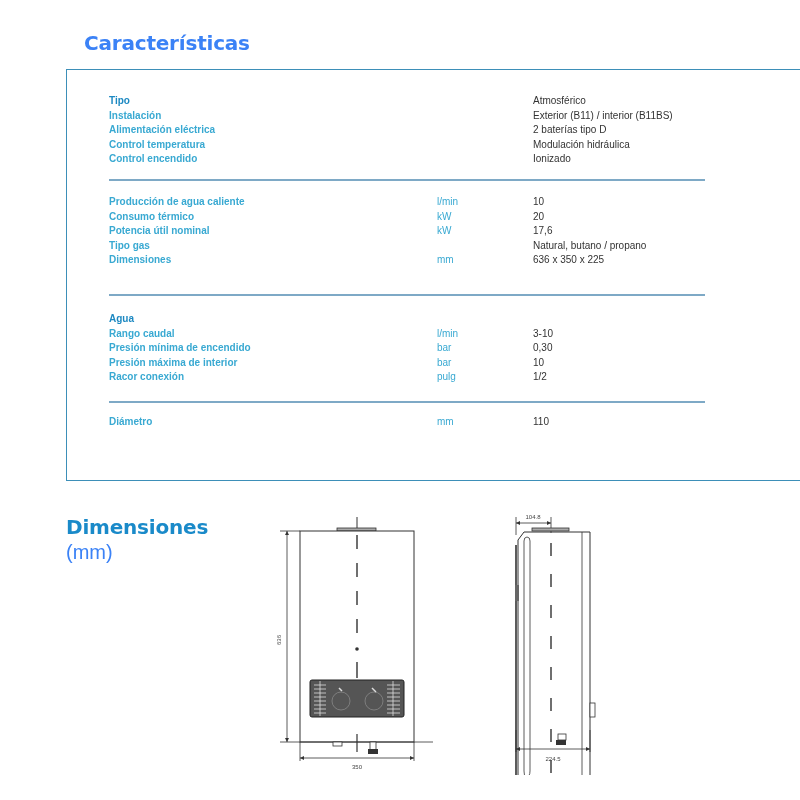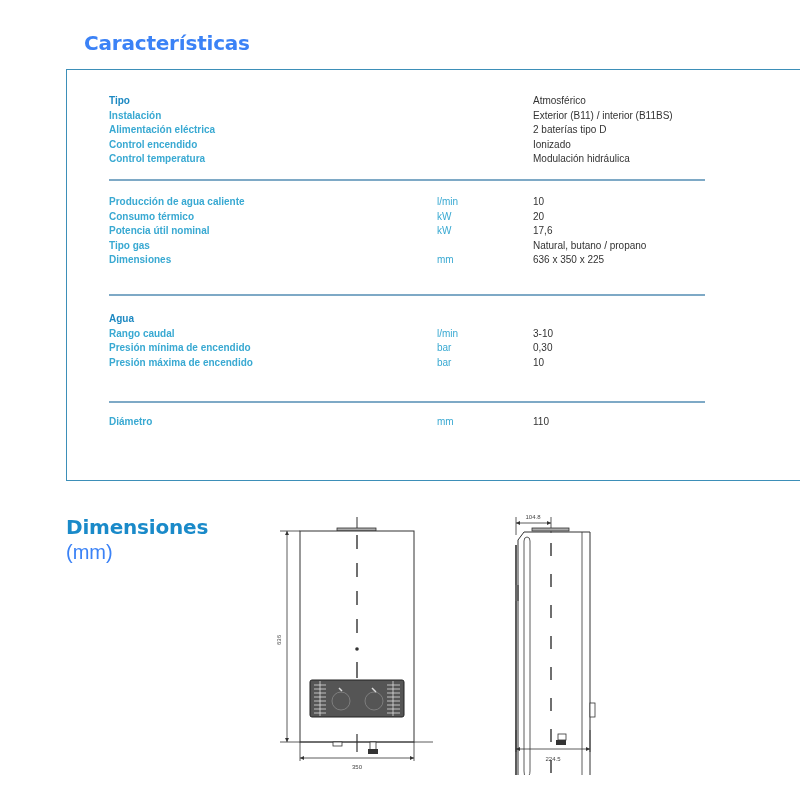--- a/index.html
+++ b/index.html
@@ -56,28 +56,28 @@
       <span class="lbl">Instalación</span>
       <span class="unit"></span>
       <span class="val">Exterior (B11) / interior (B11BS)</span>
     </div>
     <div class="row">
       <span class="lbl">Alimentación eléctrica</span>
       <span class="unit"></span>
       <span class="val">2 baterías tipo D</span>
     </div>
     <div class="row">
+      <span class="lbl">Control temperatura</span>
+      <span class="unit"></span>
+      <span class="val">Modulación hidráulica</span>
+    </div>
+    <div class="row">
       <span class="lbl">Control encendido</span>
       <span class="unit"></span>
       <span class="val">Ionizado</span>
-    </div>
-    <div class="row">
-      <span class="lbl">Control temperatura</span>
-      <span class="unit"></span>
-      <span class="val">Modulación hidráulica</span>
     </div>
   </div>
   <div class="divider" style="top:109px;"></div>
 
   <div class="section" style="top:125px;text-align:right;">
     <div class="row">
       <span class="lbl">Producción de agua caliente</span>
       <span class="unit">l/min</span>
       <span class="val">10</span>
     </div>
@@ -114,23 +114,28 @@
       <span class="lbl">Rango caudal</span>
       <span class="unit">l/min</span>
       <span class="val">3-10</span>
     </div>
     <div class="row">
       <span class="lbl">Presión mínima de encendido</span>
       <span class="unit">bar</span>
       <span class="val">0,30</span>
     </div>
     <div class="row">
-      <span class="lbl">Presión máxima de encendido</span>
+      <span class="lbl">Presión máxima de interior</span>
       <span class="unit">bar</span>
       <span class="val">10</span>
+    </div>
+    <div class="row">
+      <span class="lbl">Racor conexión</span>
+      <span class="unit">pulg</span>
+      <span class="val">1/2</span>
     </div>
   </div>
   <div class="divider" style="top:331px;"></div>
 
   <div class="section" style="top:345px;">
     <div class="row">
       <span class="lbl">Diámetro</span>
       <span class="unit">mm</span>
       <span class="val">110</span>
     </div>

